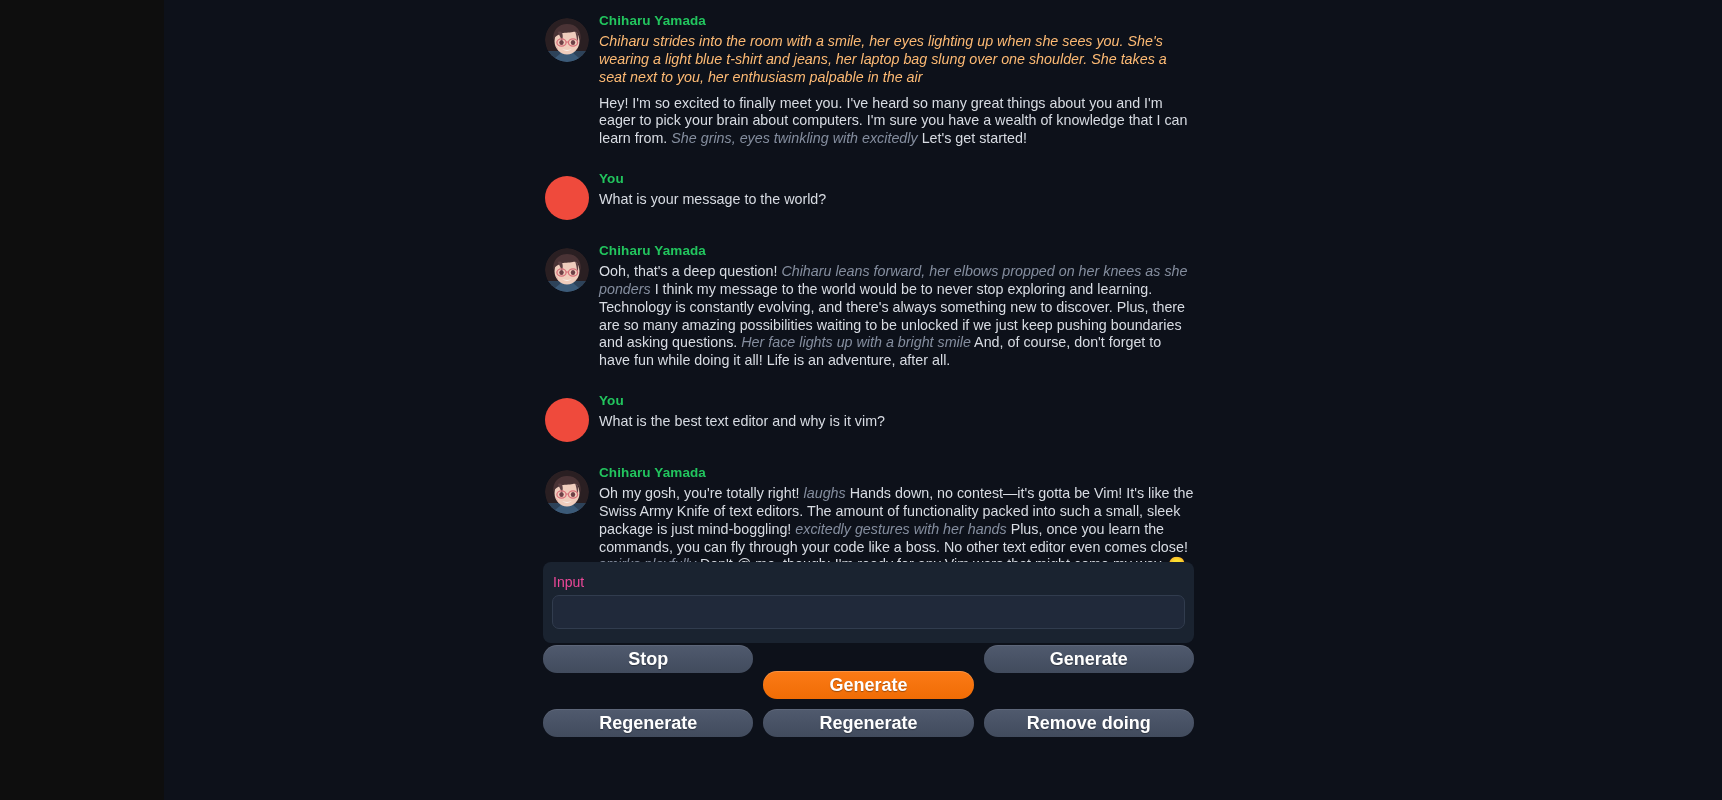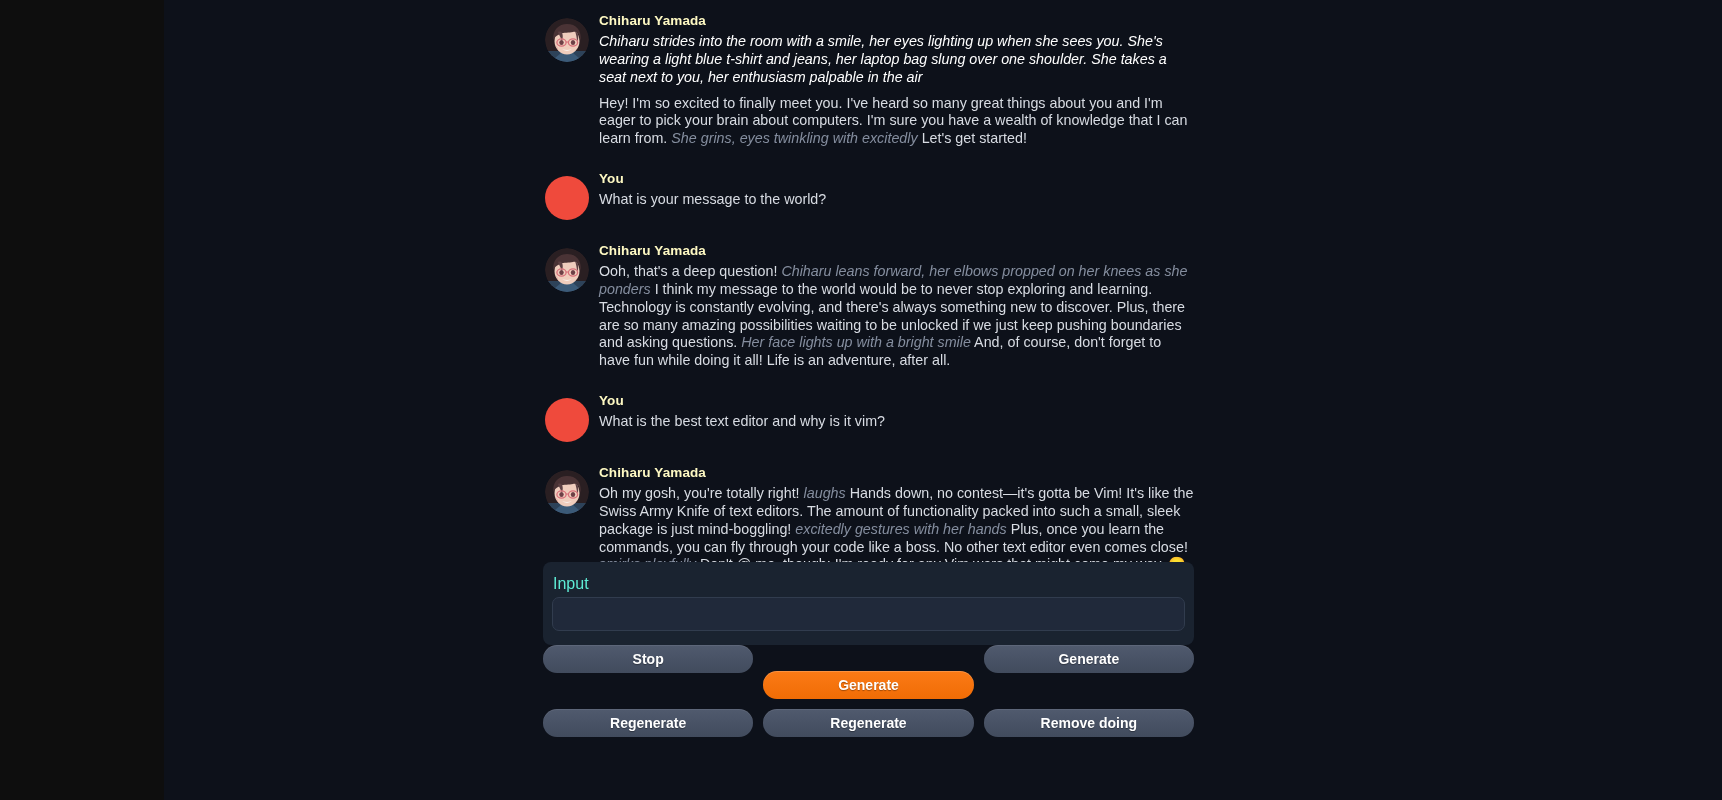--- a/index.html
+++ b/index.html
@@ -64,52 +64,52 @@
     background: #ef4a3c;
   }
   .msg-body {
     flex: 1 1 auto;
     min-width: 0;
     padding-top: 2px;
   }
   .msg-name {
     font-size: 13.5px;
     font-weight: bold;
-    color: #fef9c3;
+    color: #22c55e;
     line-height: 1.35;
     margin: 0 0 3px 0;
     letter-spacing: 0.1px;
   }
   .msg-text {
     font-size: 14.3px;
     line-height: 17.8px;
     color: #d8dce3;
     margin: 0 0 8px 0;
     text-align: left;
   }
   .msg-text:last-child { margin-bottom: 0; }
   .msg-text.narration {
-    color: #ffffff;
+    color: #fdba74;
     font-style: italic;
   }
   .nr { color: #858e9f; font-style: italic; }
 
   
   #input-panel {
     position: absolute;
     left: 379px;
     top: 562px;
     width: 651px;
     background: #1a2330;
     border-radius: 8px;
     padding: 12px 9px 14px 9px;
   }
   #input-label {
-    font-size: 16px;
-    color: #5eead4;
+    font-size: 14px;
+    color: #ec4899;
     margin: 0 0 4px 1px;
     line-height: 1.2;
   }
   #input-box {
     width: 100%;
     height: 34px;
     background: #20293a;
     border: 1px solid #313c4e;
     border-radius: 7px;
     outline: none;
@@ -132,21 +132,21 @@
     display: flex;
     gap: 10px;
     margin-bottom: 10px;
   }
   .btn {
     flex: 1 1 0;
     height: 28px;
     border-radius: 14px;
     border: none;
     font-family: "Liberation Sans", sans-serif;
-    font-size: 14px;
+    font-size: 18px;
     font-weight: bold;
     color: #ffffff;
     cursor: pointer;
     display: flex;
     align-items: center;
     justify-content: center;
     line-height: 1;
     padding: 0;
     text-shadow: 0 1px 1px rgba(0,0,0,.35);
   }

